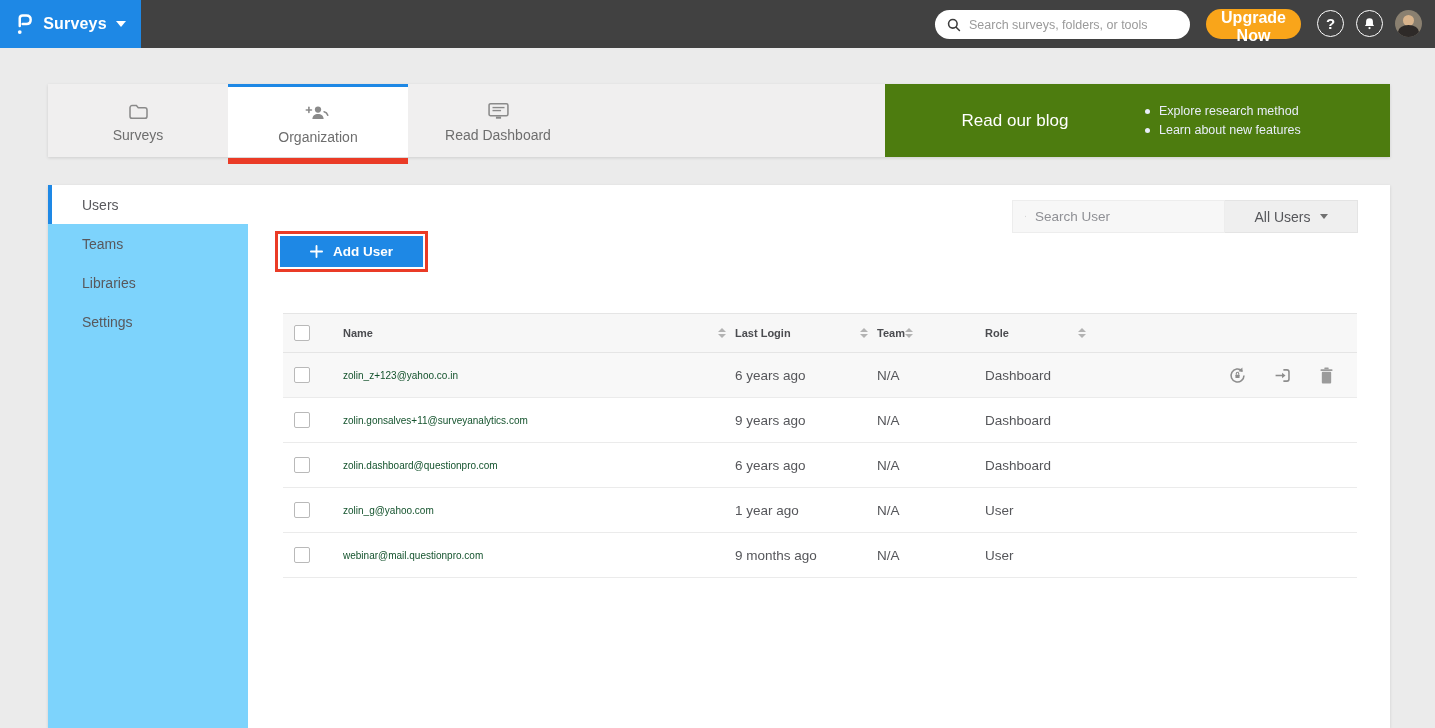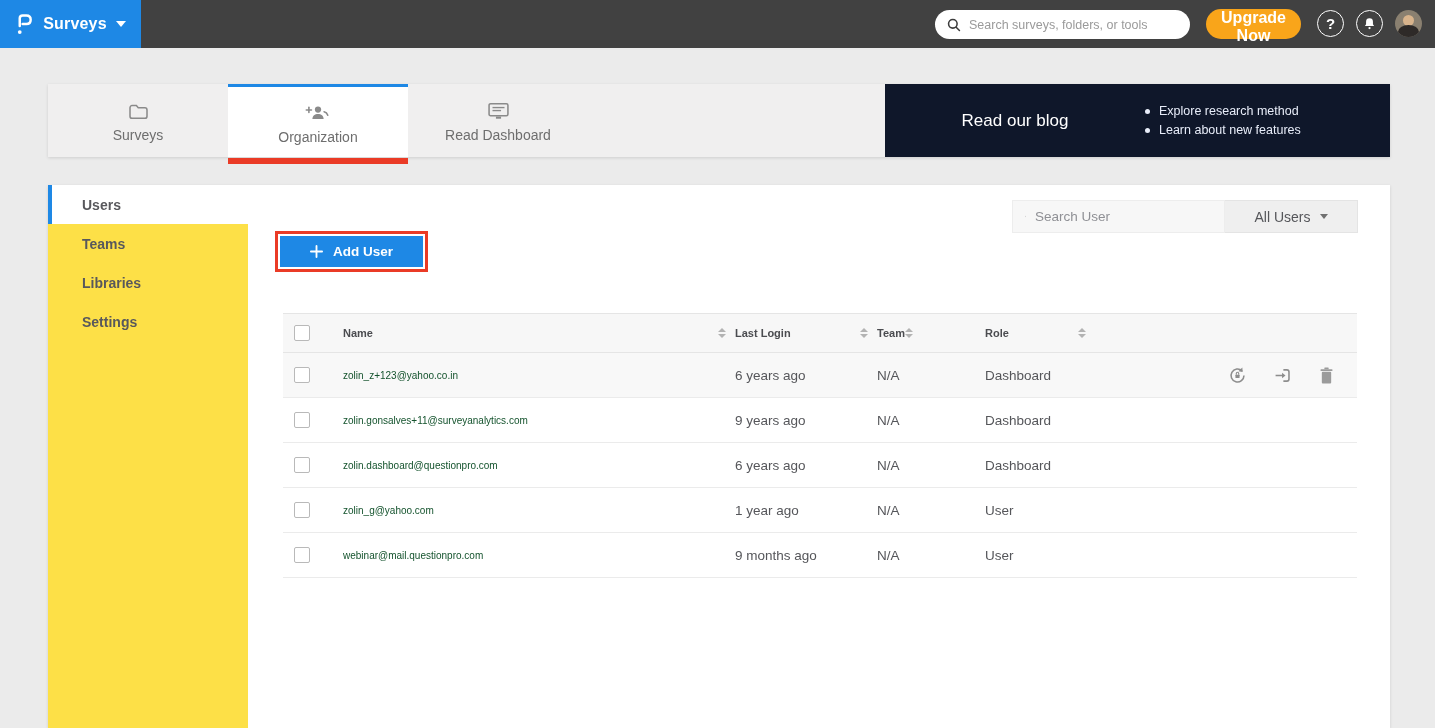--- a/index.html
+++ b/index.html
@@ -30,31 +30,31 @@
   .avatar .bust { position:absolute; left:3px; top:15px; width:21px; height:14px; border-radius:50% 50% 0 0; background:#2e2a28; }
 
   
   .tabstrip-wrap { position:absolute; left:48px; top:84px; width:1342px; }
   .tabstrip { display:flex; height:73px; background:#f0efef; box-shadow:0 1px 3px rgba(0,0,0,.12); }
   .tab { width:180px; display:flex; flex-direction:column; align-items:center; justify-content:center;
     gap:7px; cursor:pointer; color:#6e6e6e; font-size:14px; }
   .tab .ticon { color:#8a8a8a; height:22px; display:flex; align-items:flex-end; }
   .tab.active { background:#fff; border-top:3px solid #1e88e5; }
   .tab-spacer { flex:1; }
-  .blog-panel { width:505px; background:#0f172a; display:flex; align-items:center; cursor:pointer; }
+  .blog-panel { width:505px; background:#4d7c0f; display:flex; align-items:center; cursor:pointer; }
   .blog-title { color:#fff; font-size:17px; width:260px; text-align:center; }
   .blog-bullets { list-style:none; }
   .blog-bullets li { color:#e8edf9; font-size:12.5px; margin:5px 0; display:flex; align-items:center; gap:9px; }
   .blog-bullets li::before { content:""; width:5px; height:5px; border-radius:50%; background:#e8edf9; flex:none; }
   .red-underline { position:absolute; left:180px; top:74px; width:180px; height:6px; background:#ea3b26; }
 
   
   .main-card { position:absolute; left:48px; top:185px; width:1342px; height:543px; background:#fff;
     box-shadow:0 1px 3px rgba(0,0,0,.12); display:flex; }
-  .sidebar { width:200px; background:#fde047; flex:none;font-weight:bold; }
+  .sidebar { width:200px; background:#7dd3fc; flex:none; }
   .side-item { height:39px; display:flex; align-items:center; padding-left:30px; font-size:14px;
     color:#58585c; cursor:pointer; border-left:4px solid transparent; }
   .side-item.active { background:#fff; border-left:4px solid #1e88e5; }
 
   .content { flex:1; position:relative; }
   .filter-bar { position:absolute; top:15px; right:32px; height:33px; display:flex; }
   .search-user { width:213px; background:#f7f7f7; border:1px solid #ededed; display:flex;
     align-items:center; gap:9px; padding:0 12px; }
   .search-user input { border:none; outline:none; background:transparent; flex:1; font-size:13.5px;
     color:#555; font-family:"Liberation Sans", sans-serif; }

